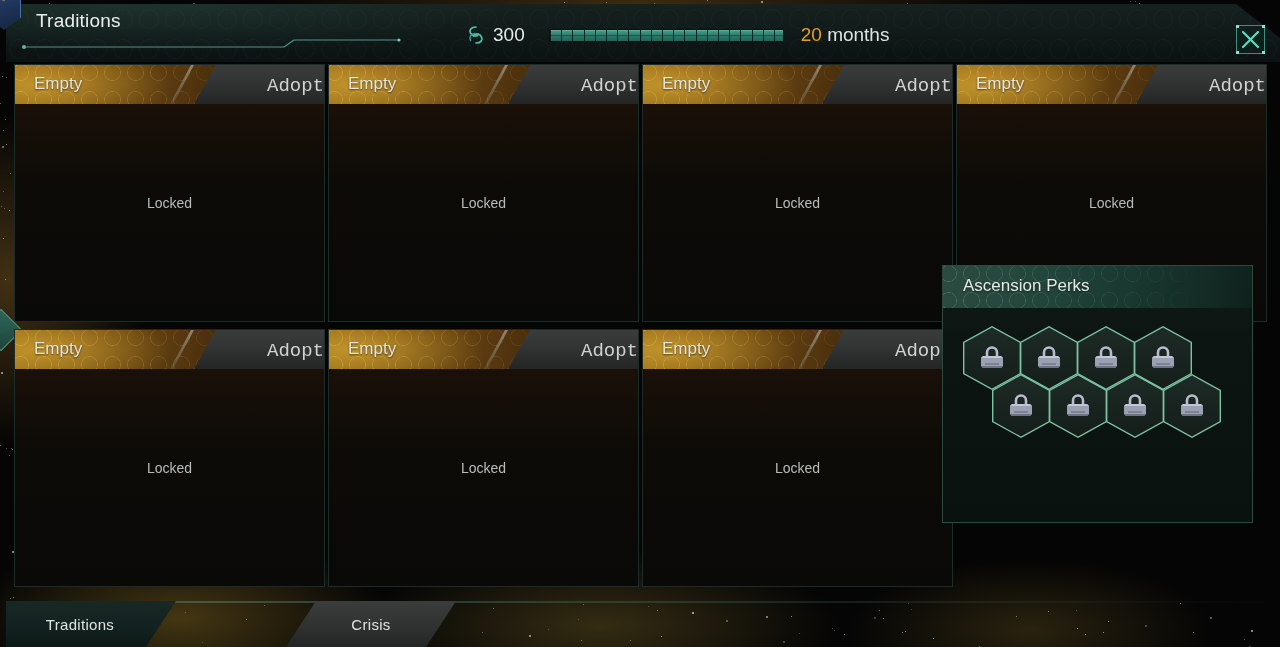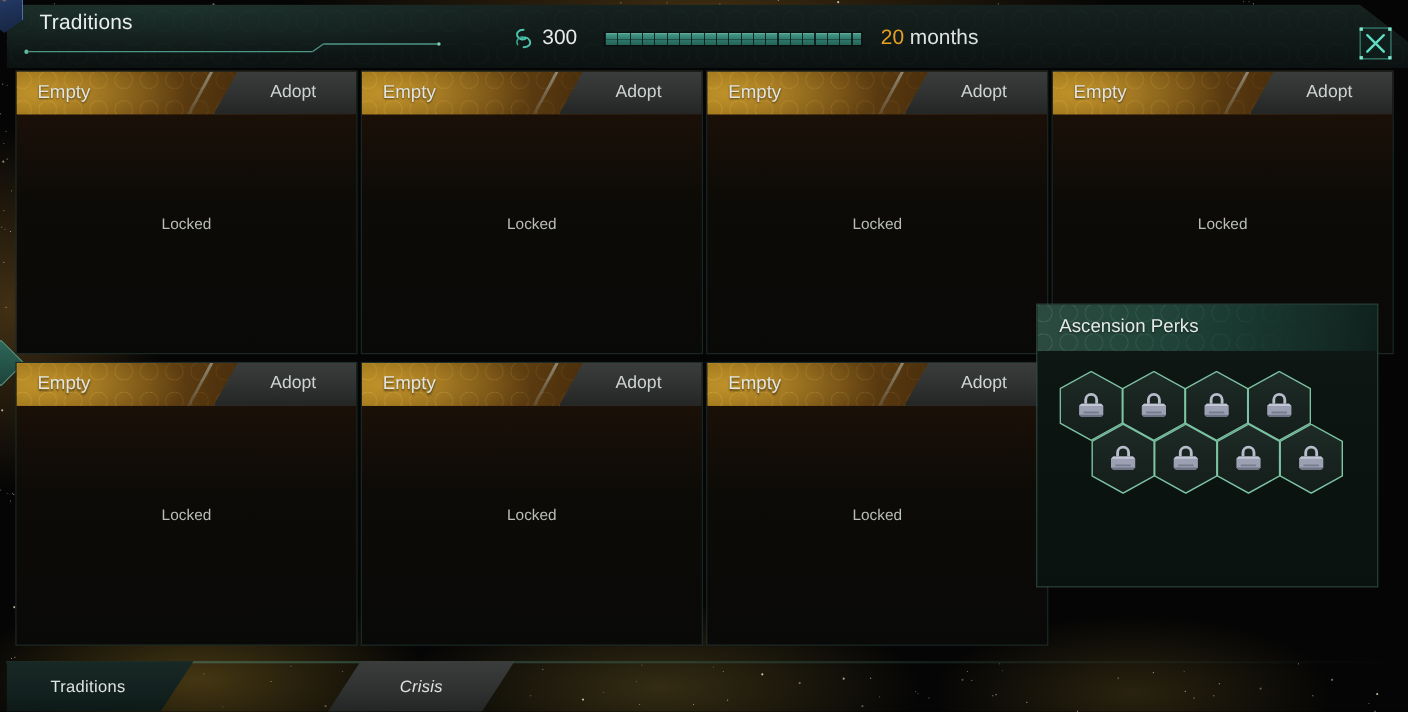--- a/index.html
+++ b/index.html
@@ -193,24 +193,25 @@
     right: 0; top: 0;
     width: 130px; height: 39px;
     background: linear-gradient(180deg, #3b3d3c 0%, #313332 48%, #242625 100%);
     clip-path: polygon(22px 0, 100% 0, 100% 100%, 0 100%);
     cursor: pointer;
     border-left: 1px solid rgba(150,160,155,.35);
   }
   .adopt-button .lbl {
     position: absolute;
     left: 0; right: 0; top: 10px;
-    text-align: center;
-    font-size: 16px;
+    text-align: right;
+    font-size: 19px;
     color: #cfd4d1;
     padding-left: 14px;
+    font-family: Liberation Mono, monospace;
   }
   .adopt-edge {
     position: absolute;
     right: 130px; top: 0;
     width: 24px; height: 39px;
     background: linear-gradient(180deg, rgba(190,200,195,.55), rgba(120,130,125,.25));
     clip-path: polygon(21px 0, 24px 0, 3px 39px, 0 39px);
   }
   .card-locked {
     position: absolute;
@@ -221,21 +222,20 @@
   }
 
   
   #perks-panel {
     position: absolute;
     left: 942px; top: 265px;
     width: 311px; height: 258px;
     background: linear-gradient(180deg, #101a17 0%, #0c1512 30%, #0a120f 100%);
     border: 1px solid #2d4a40;
     overflow: hidden;
-    margin-top: 11px;
   }
   #perks-header {
     position: absolute; left: 0; top: 0;
     width: 100%; height: 42px;
     background: linear-gradient(100deg, #2c4a40 0%, #24473c 28%, #1a3a31 58%, #142b25 85%, #0f201c 100%);
     overflow: hidden;
   }
   #perks-header .hexes {
     position: absolute; inset: -6px;
     opacity: .30;
@@ -303,24 +303,23 @@
     background: linear-gradient(180deg, #182824 0%, #132220 55%, #0d1917 100%);
     clip-path: polygon(0 0, 170px 0, 140px 46px, 0 46px);
   }
   #tab-traditions .lbl { padding-right: 22px; }
   #tab-relics {
     left: 140px; width: 170px;
     background: linear-gradient(180deg, #24413a 0%, #1d3630 55%, #162924 100%);
     clip-path: polygon(30px 0, 170px 0, 140px 46px, 0 46px);
   }
   #tab-crisis {
-    left: 292px; width: 170px;
+    left: 280px; width: 170px;
     background: linear-gradient(180deg, #3b3d3c 0%, #303231 55%, #242625 100%);
     clip-path: polygon(30px 0, 170px 0, 140px 46px, 0 46px);
-    font-style: italic;
   }
   #tabbar-topline {
     position: absolute; left: 0; top: 0;
     width: 1274px; height: 2px;
     background: linear-gradient(90deg, rgba(90,160,140,.45), rgba(60,110,98,.30) 60%, rgba(0,0,0,0));
   }
 
   
   #edge-diamond {
     position: absolute;

